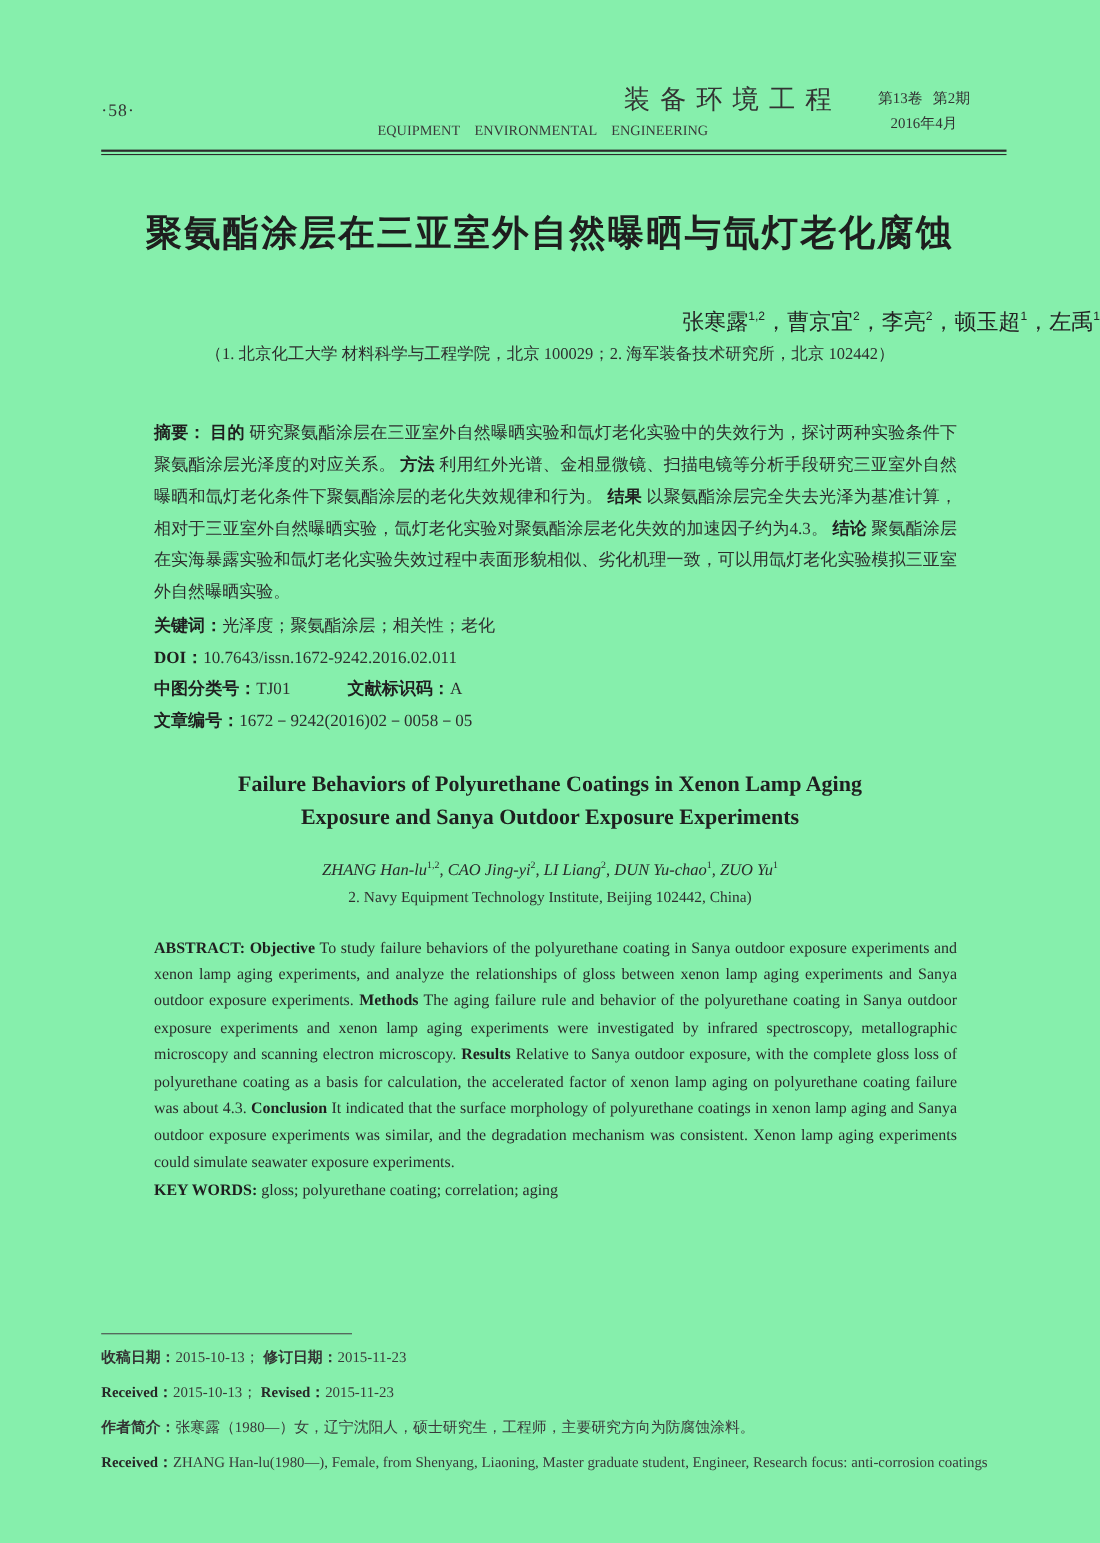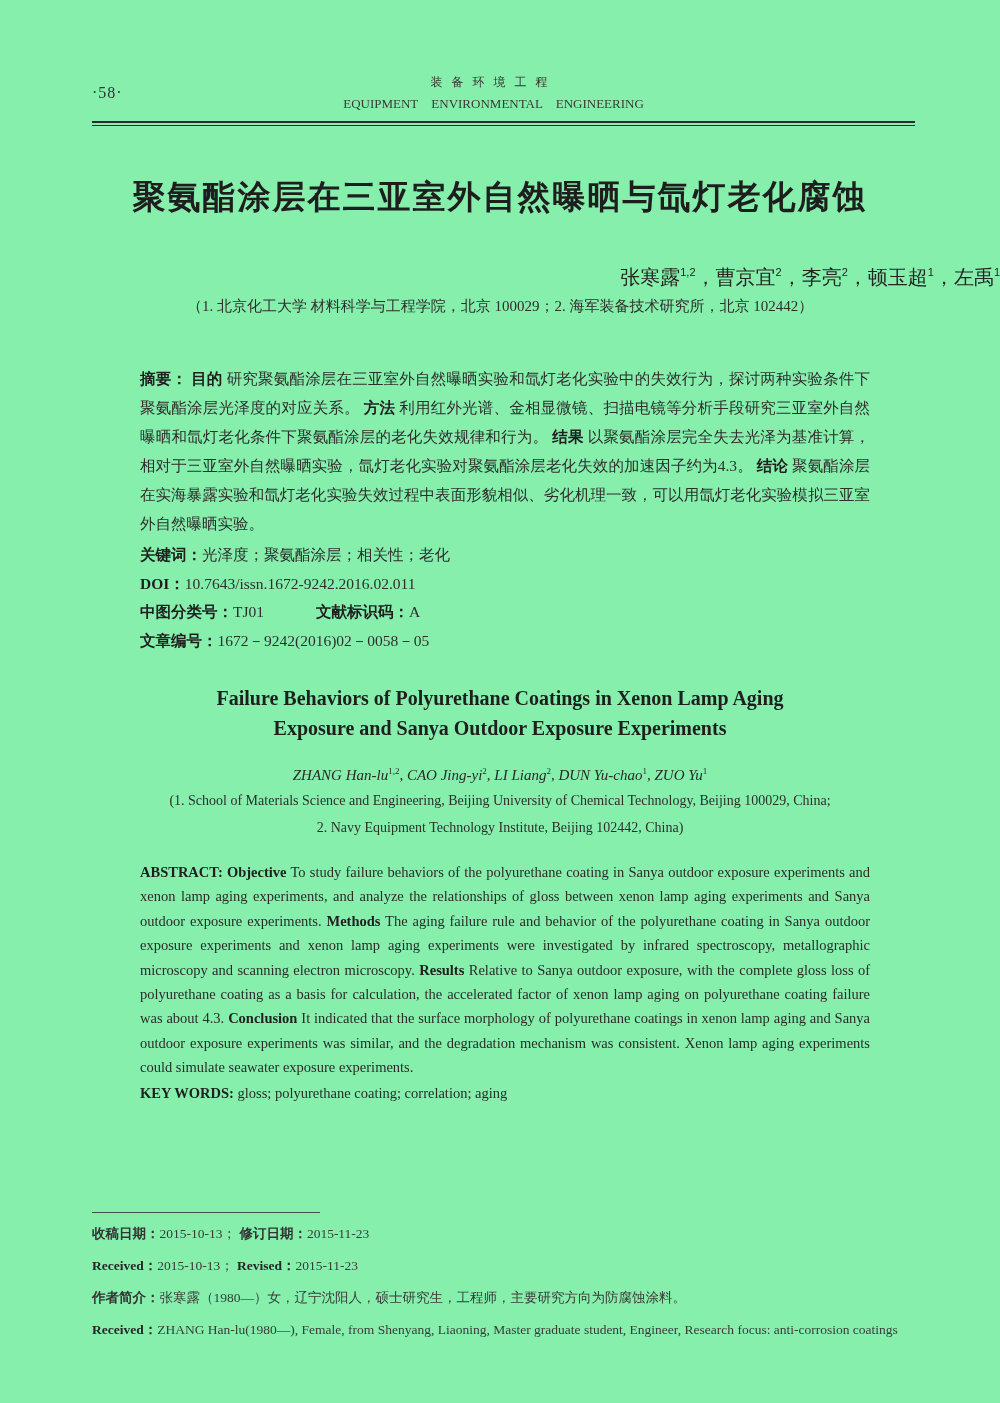--- a/index.html
+++ b/index.html
@@ -15,21 +15,21 @@
   }
   
   .header {
     display:grid;
     grid-template-columns:130px 1fr 150px;
     align-items:center;
     padding:74px 85px 0 92px;
   }
   .page-num { font-size:16px; color:#333; letter-spacing:1px; }
   .journal-center { text-align:center; }
-  .journal-cn { font-size:12px; letter-spacing:9px; color:#333; }
+  .journal-cn { font-size:24px; letter-spacing:9px; color:#333;text-align:right; }
   .journal-en { font-size:13px; word-spacing:10px; margin-top:5px; color:#3a3a3a; }
   .issue-col { text-align:center; font-size:13.5px; line-height:22px; color:#333; word-spacing:6px; }
   .double-rule {
     margin:9px 85px 0 92px;
     height:5px;
     border-top:2.5px solid #2c2c2c;
     border-bottom:1.5px solid #2c2c2c;
   }
   
   .title-cn {
@@ -131,20 +131,24 @@
 </head>
 <body>
 
 <div class="page">
 
   <div class="header">
     <div class="page-num">·58·</div>
     <div class="journal-center">
       <div class="journal-cn">装备环境工程</div>
       <div class="journal-en">EQUIPMENT ENVIRONMENTAL ENGINEERING</div>
+    </div>
+    <div class="issue-col">
+      <div>第13卷 第2期</div>
+      <div>2016年4月</div>
     </div>
   </div>
   <div class="double-rule"></div>
 
   <div class="title-cn">
     <div>聚氨酯涂层在三亚室外自然曝晒与氙灯老化腐蚀</div>
   </div>
 
   <div class="authors-cn">
     <span>张寒露</span><sup>1,2</sup><span>，</span><span>曹京宜</span><sup>2</sup><span>，</span><span>李亮</span><sup>2</sup><span>，</span><span>顿玉超</span><sup>1</sup><span>，</span><span>左禹</span><sup>1</sup>
@@ -184,21 +188,20 @@
 
   <div class="authors-en">
     <span>ZHANG Han-lu</span><sup>1,2</sup><span>, </span>
     <span>CAO Jing-yi</span><sup>2</sup><span>, </span>
     <span>LI Liang</span><sup>2</sup><span>, </span>
     <span>DUN Yu-chao</span><sup>1</sup><span>, </span>
     <span>ZUO Yu</span><sup>1</sup>
   </div>
 
   <div class="affiliation-en">
-    <div>(1. School of Materials Science and Engineering, Beijing University of Chemical Technology, Beijing 100029, China;</div>
     <div>2. Navy Equipment Technology Institute, Beijing 102442, China)</div>
   </div>
 
   <div class="abstract-en">
     <span class="b-serif">ABSTRACT:</span>
     <span class="b-serif">Objective</span>
     <span>To study failure behaviors of the polyurethane coating in Sanya outdoor exposure experiments and xenon lamp aging experiments, and analyze the relationships of gloss between xenon lamp aging experiments and Sanya outdoor exposure experiments.</span>
     <span class="b-serif">Methods</span>
     <span>The aging failure rule and behavior of the polyurethane coating in Sanya outdoor exposure experiments and xenon lamp aging experiments were investigated by infrared spectroscopy, metallographic microscopy and scanning electron microscopy.</span>
     <span class="b-serif">Results</span>

